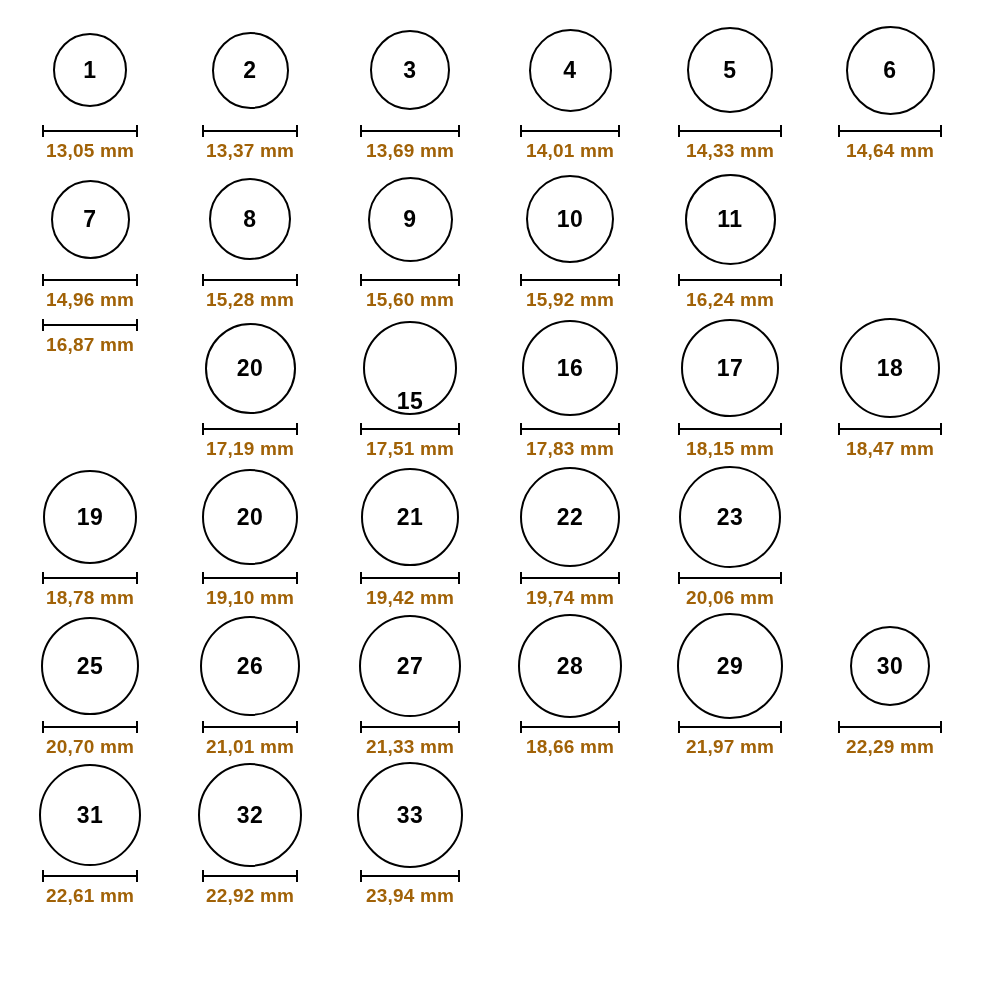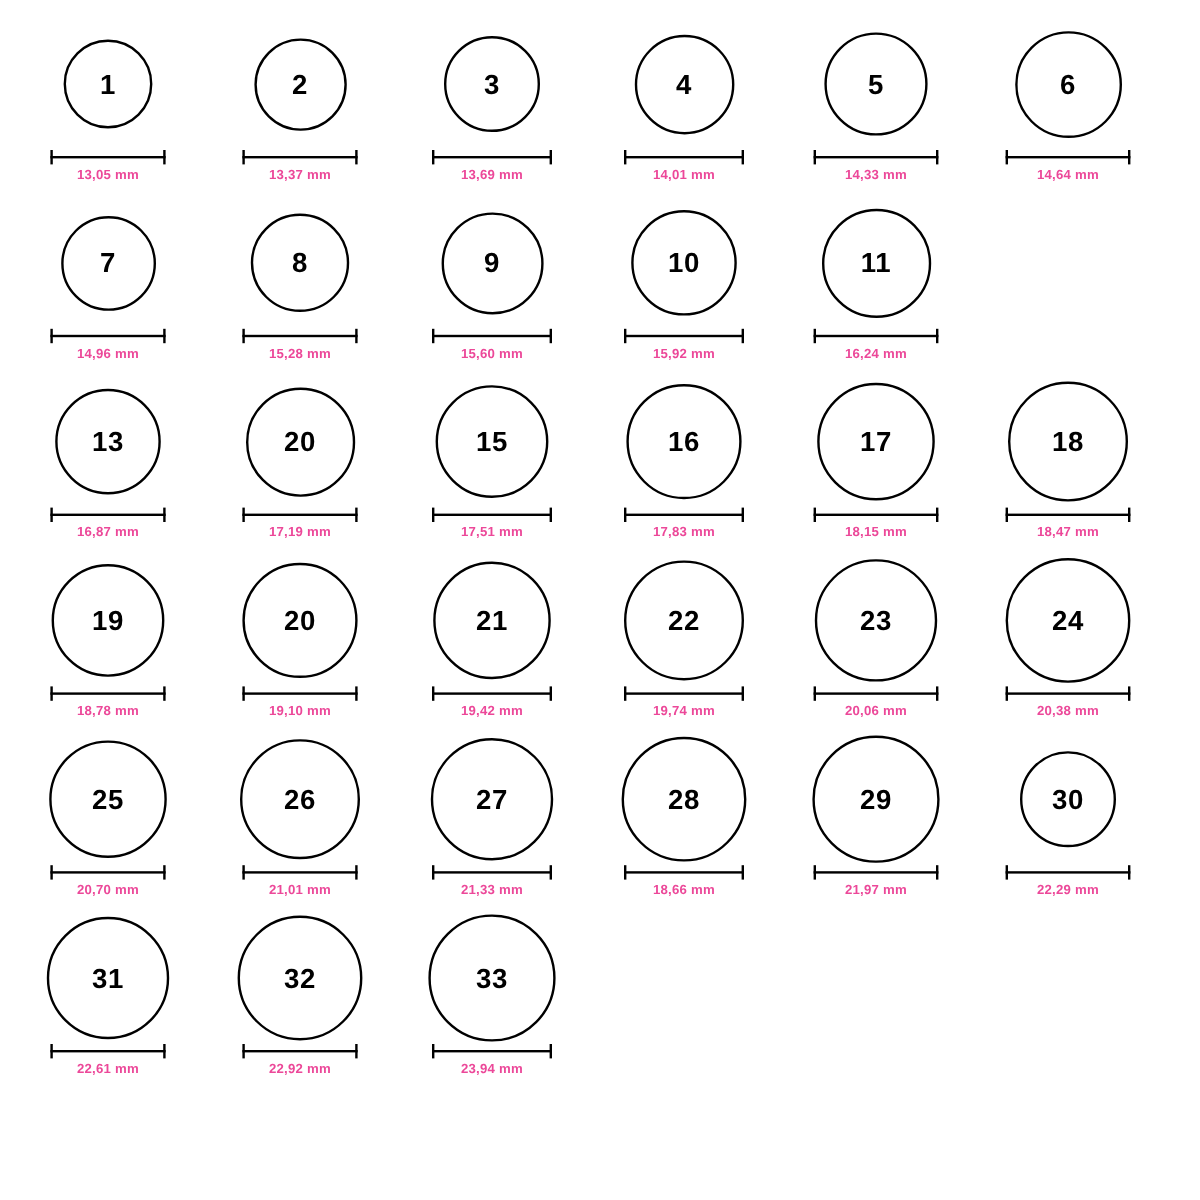--- a/index.html
+++ b/index.html
@@ -74,25 +74,25 @@
     position: absolute;
     top: 0;
     width: 2px;
     height: 12px;
     background: #000000;
   }
   .measure .tick.left { left: 0; }
   .measure .tick.right { right: 0; }
   .mm-label {
     font-weight: bold;
-    font-size: 11px;
+    font-size: 19px;
     margin-top: 3px;
     letter-spacing: 0.2px;
     white-space: nowrap;
-    color: #ec4899;
+    color: #a16207;
   }
 </style>
 </head>
 <body>
 
 <div id="sizer-chart">
     <div class="row">
       <div class="cell">
         <div class="circle-wrap">
           <div class="circle" style="width: 74px; height: 74px;">
@@ -234,25 +234,20 @@
         <div class="measure" style="width: 104px;">
           <div class="bar"></div>
           <div class="tick left"></div>
           <div class="tick right"></div>
         </div>
         <div class="mm-label">16,24 mm</div>
       </div>
     </div>
     <div class="row">
       <div class="cell">
-        <div class="circle-wrap">
-          <div class="circle" style="width: 88px; height: 88px;">
-            <span class="circle-label">13</span>
-          </div>
-        </div>
         <div class="measure" style="width: 96px;">
           <div class="bar"></div>
           <div class="tick left"></div>
           <div class="tick right"></div>
         </div>
         <div class="mm-label">16,87 mm</div>
       </div>
       <div class="cell">
         <div class="circle-wrap">
           <div class="circle" style="width: 91px; height: 91px;">
@@ -261,21 +256,21 @@
         </div>
         <div class="measure" style="width: 96px;">
           <div class="bar"></div>
           <div class="tick left"></div>
           <div class="tick right"></div>
         </div>
         <div class="mm-label">17,19 mm</div>
       </div>
       <div class="cell">
         <div class="circle-wrap">
-          <div class="circle" style="width: 94px; height: 94px;">
+          <div class="circle" style="width: 94px; height: 94px; align-items: flex-end;">
             <span class="circle-label">15</span>
           </div>
         </div>
         <div class="measure" style="width: 100px;">
           <div class="bar"></div>
           <div class="tick left"></div>
           <div class="tick right"></div>
         </div>
         <div class="mm-label">17,51 mm</div>
       </div>
@@ -377,33 +372,20 @@
           <div class="circle" style="width: 102px; height: 102px;">
             <span class="circle-label">23</span>
           </div>
         </div>
         <div class="measure" style="width: 104px;">
           <div class="bar"></div>
           <div class="tick left"></div>
           <div class="tick right"></div>
         </div>
         <div class="mm-label">20,06 mm</div>
-      </div>
-      <div class="cell">
-        <div class="circle-wrap">
-          <div class="circle" style="width: 104px; height: 104px;">
-            <span class="circle-label">24</span>
-          </div>
-        </div>
-        <div class="measure" style="width: 104px;">
-          <div class="bar"></div>
-          <div class="tick left"></div>
-          <div class="tick right"></div>
-        </div>
-        <div class="mm-label">20,38 mm</div>
       </div>
     </div>
     <div class="row">
       <div class="cell">
         <div class="circle-wrap">
           <div class="circle" style="width: 98px; height: 98px;">
             <span class="circle-label">25</span>
           </div>
         </div>
         <div class="measure" style="width: 96px;">

